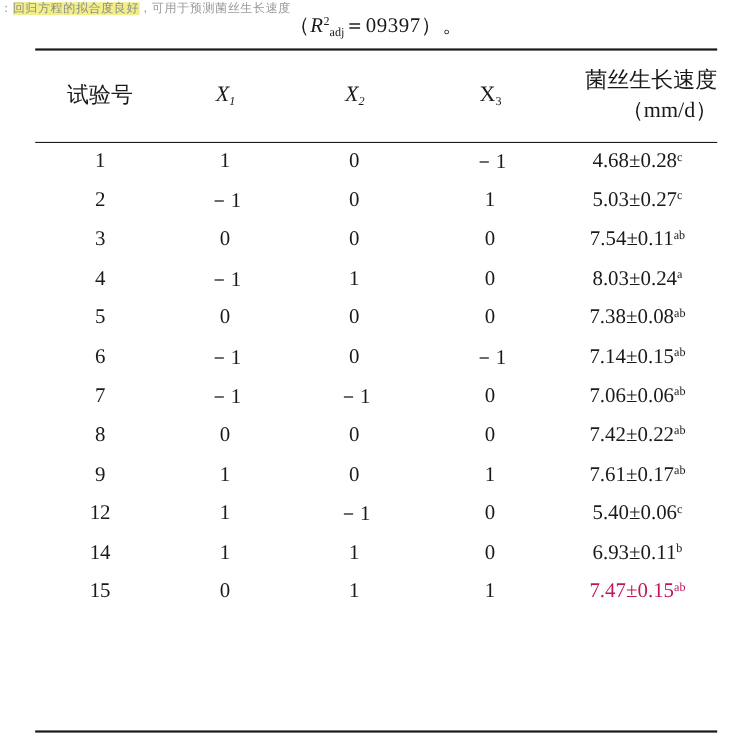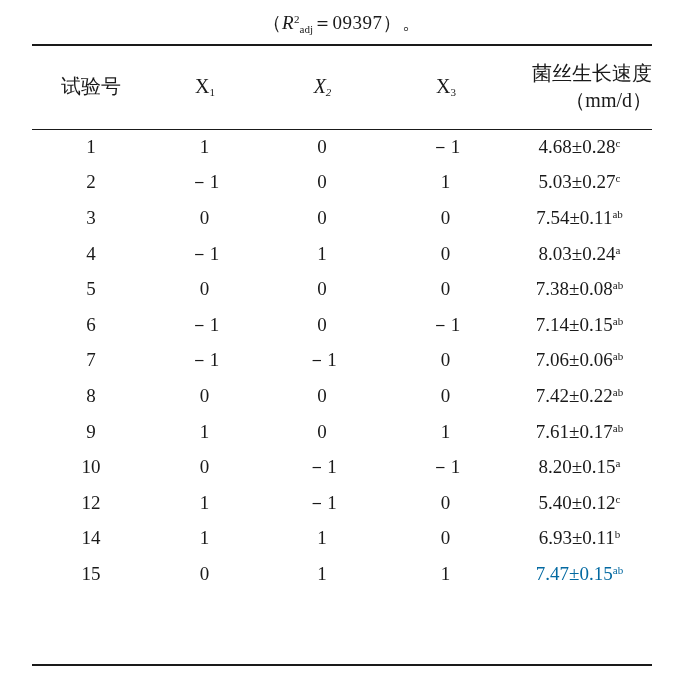--- a/index.html
+++ b/index.html
@@ -106,43 +106,46 @@
   .head-two-line {
     line-height: 1.32;
     text-align: right;
   }
   .body-row td {
     height: 35.6px;
     vertical-align: middle;
     font-size: 19px;
   }
   .c-num { width: 118px; }
-  .c-x1  { width: 110px; }
+  .c-x1  { width: 110px; font-style: italic; }
   .c-x2  { width: 125px; font-style: italic; }
   .c-x3  { width: 122px; }
   .c-res { width: 145px; }
   .val-sup {
     font-size: 11px;
     vertical-align: 0.55em;
   }
   .minus {
     letter-spacing: 1px;
   }
   .faded {
-    color: #0369a1;
+    color: #be185d;
   }
   .lastcell {
     position: relative;
   }
 </style>
 </head>
 <body>
 
 <div class="page">
 
+  <div class="top-fragment">
+    <span>：</span><span class="hl">回归方程的拟合度良好</span><span>，可用于预测菌丝生长速度</span>
+  </div>
 
   <div class="caption">
     <span>（</span><span class="italic-r">R</span><span class="sup">2</span><span class="sub">adj</span><span>＝</span><span>09397</span><span>）。</span>
   </div>
 
   <div class="rule-top"></div>
   <div class="rule-mid"></div>
   <div class="rule-bot"></div>
 
   <table class="main">
@@ -217,32 +220,25 @@
       <td><span>7.42±0.22</span><span class="val-sup">ab</span></td>
     </tr>
     <tr class="body-row">
       <td>9</td>
       <td class="minus">1</td>
       <td class="minus">0</td>
       <td class="minus">1</td>
       <td><span>7.61±0.17</span><span class="val-sup">ab</span></td>
     </tr>
     <tr class="body-row">
-      <td>10</td>
-      <td class="minus">0</td>
-      <td class="minus">－1</td>
-      <td class="minus">－1</td>
-      <td><span>8.20±0.15</span><span class="val-sup">a</span></td>
-    </tr>
-    <tr class="body-row">
       <td>12</td>
       <td class="minus">1</td>
       <td class="minus">－1</td>
       <td class="minus">0</td>
-      <td><span>5.40±0.12</span><span class="val-sup">c</span></td>
+      <td><span>5.40±0.06</span><span class="val-sup">c</span></td>
     </tr>
     <tr class="body-row">
       <td>14</td>
       <td class="minus">1</td>
       <td class="minus">1</td>
       <td class="minus">0</td>
       <td><span>6.93±0.11</span><span class="val-sup">b</span></td>
     </tr>
     <tr class="body-row">
       <td>15</td>

